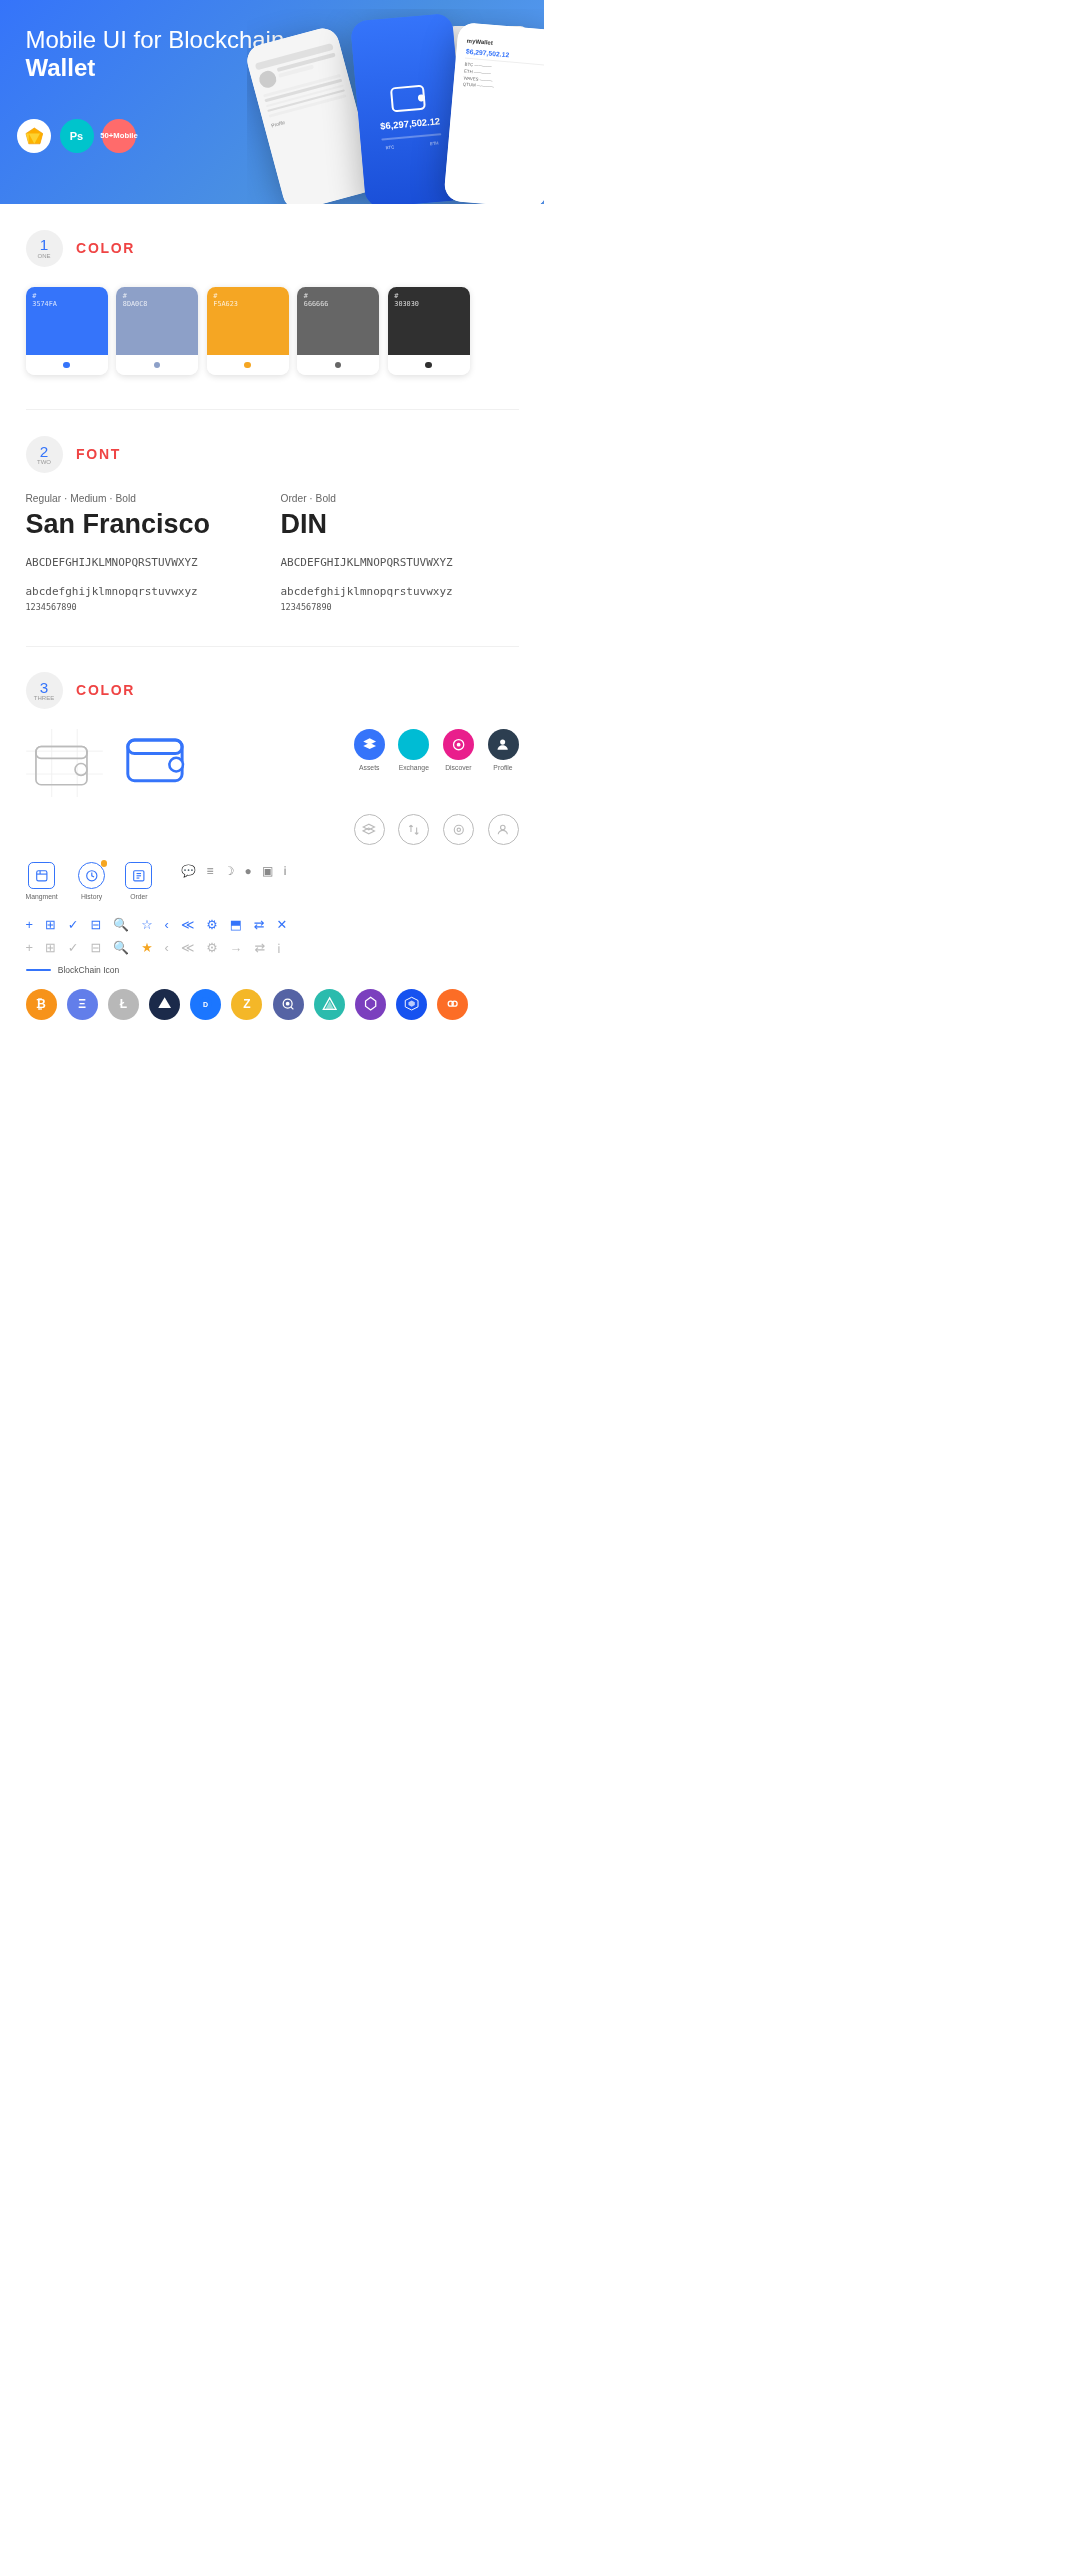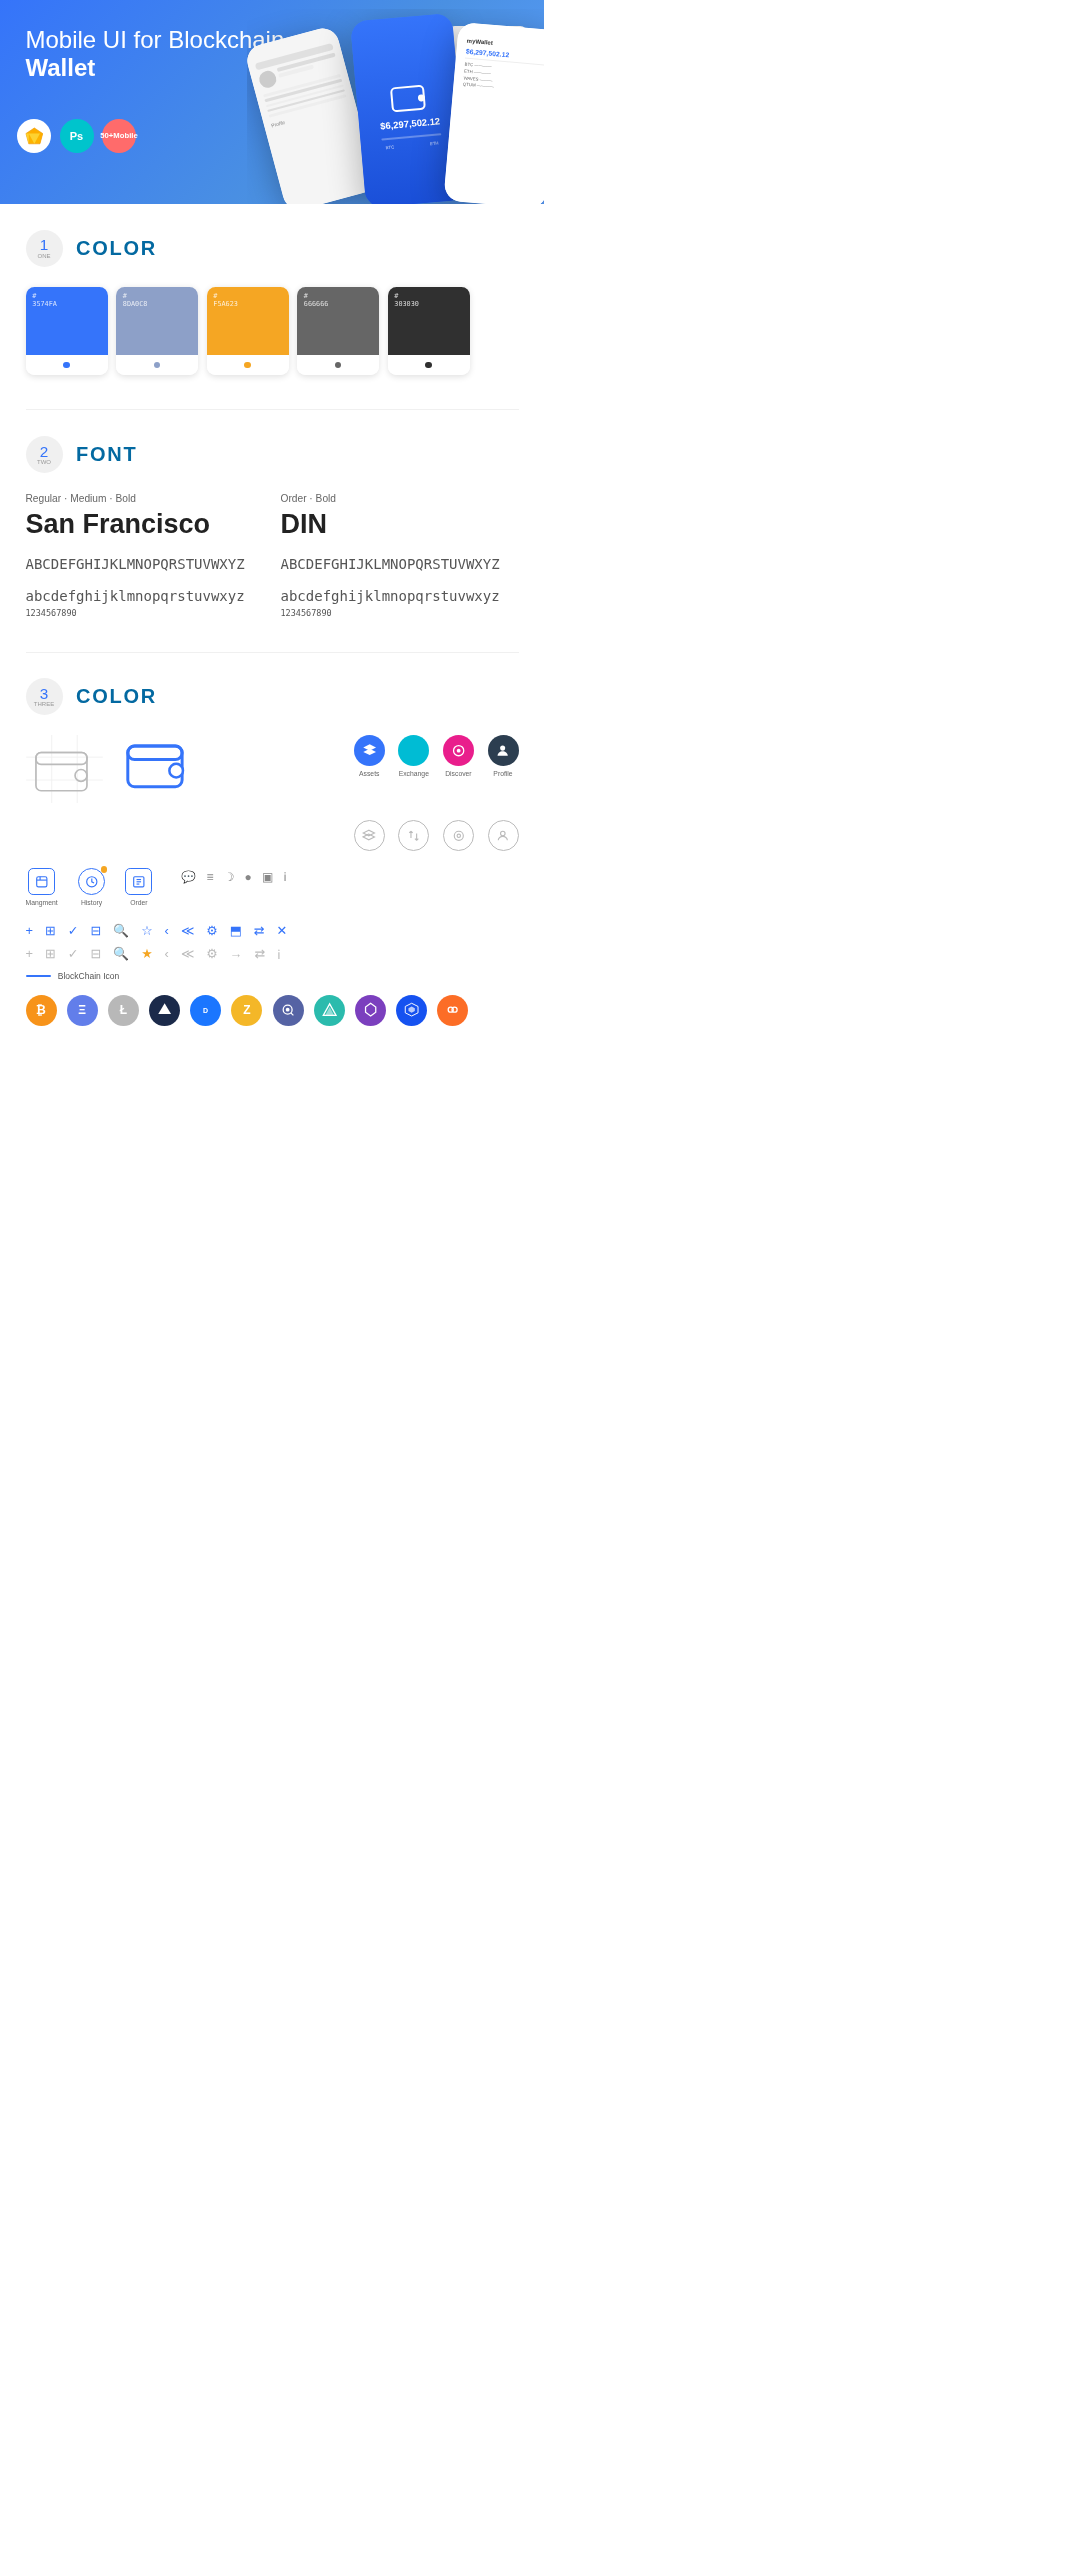--- a/index.html
+++ b/index.html
@@ -145,21 +145,21 @@
     }
     .section-number {
       width: 37px; height: 37px;
       border-radius: 50%;
       background: #f0f0f0;
       display: flex; flex-direction: column;
       align-items: center; justify-content: center;
     }
     .section-number .num { font-size: 15.3px; font-weight: 300; color: #3574FA; line-height: 1; }
     .section-number .sub { font-size: 6px; color: #999; font-weight: 400; }
-    .section-title { font-size: 20px; font-weight: 700; color: #0369a1; letter-spacing: 1.7px; }
+    .section-title { font-size: 14px; font-weight: 700; color: #ef4444; letter-spacing: 1.7px; }
 
     
     .colors-section { margin-bottom: 34px; }
     .color-swatches {
       display: flex;
       gap: 8.5px;
       flex-wrap: wrap;
     }
     .color-swatch {
       width: 82px;
@@ -194,21 +194,21 @@
     .font-section { margin-bottom: 34px; }
     .font-grid {
       display: grid;
       grid-template-columns: 1fr 1fr;
       gap: 17px;
     }
     .font-block {}
     .font-style { font-size: 10.2px; color: #666; margin-bottom: 5.1px; }
     .font-name { font-size: 27px; font-weight: 700; color: #222; margin-bottom: 6.8px; }
     .font-name.din { font-family: 'DIN', Arial, sans-serif; }
-    .font-chars { font-size: 14px; color: #555; margin-bottom: 3.4px; font-family: monospace; margin-top: 16px; }
+    .font-chars { font-size: 11px; color: #555; margin-bottom: 3.4px; font-family: monospace; margin-top: 16px; }
     .font-nums { font-size: 8.5px; color: #555; font-family: monospace; }
 
     
     .icon-section { margin-bottom: 25.5px; }
     .icon-grid-row {
       display: flex;
       align-items: flex-start;
       gap: 13.6px;
       margin-bottom: 17px;
       flex-wrap: wrap;

